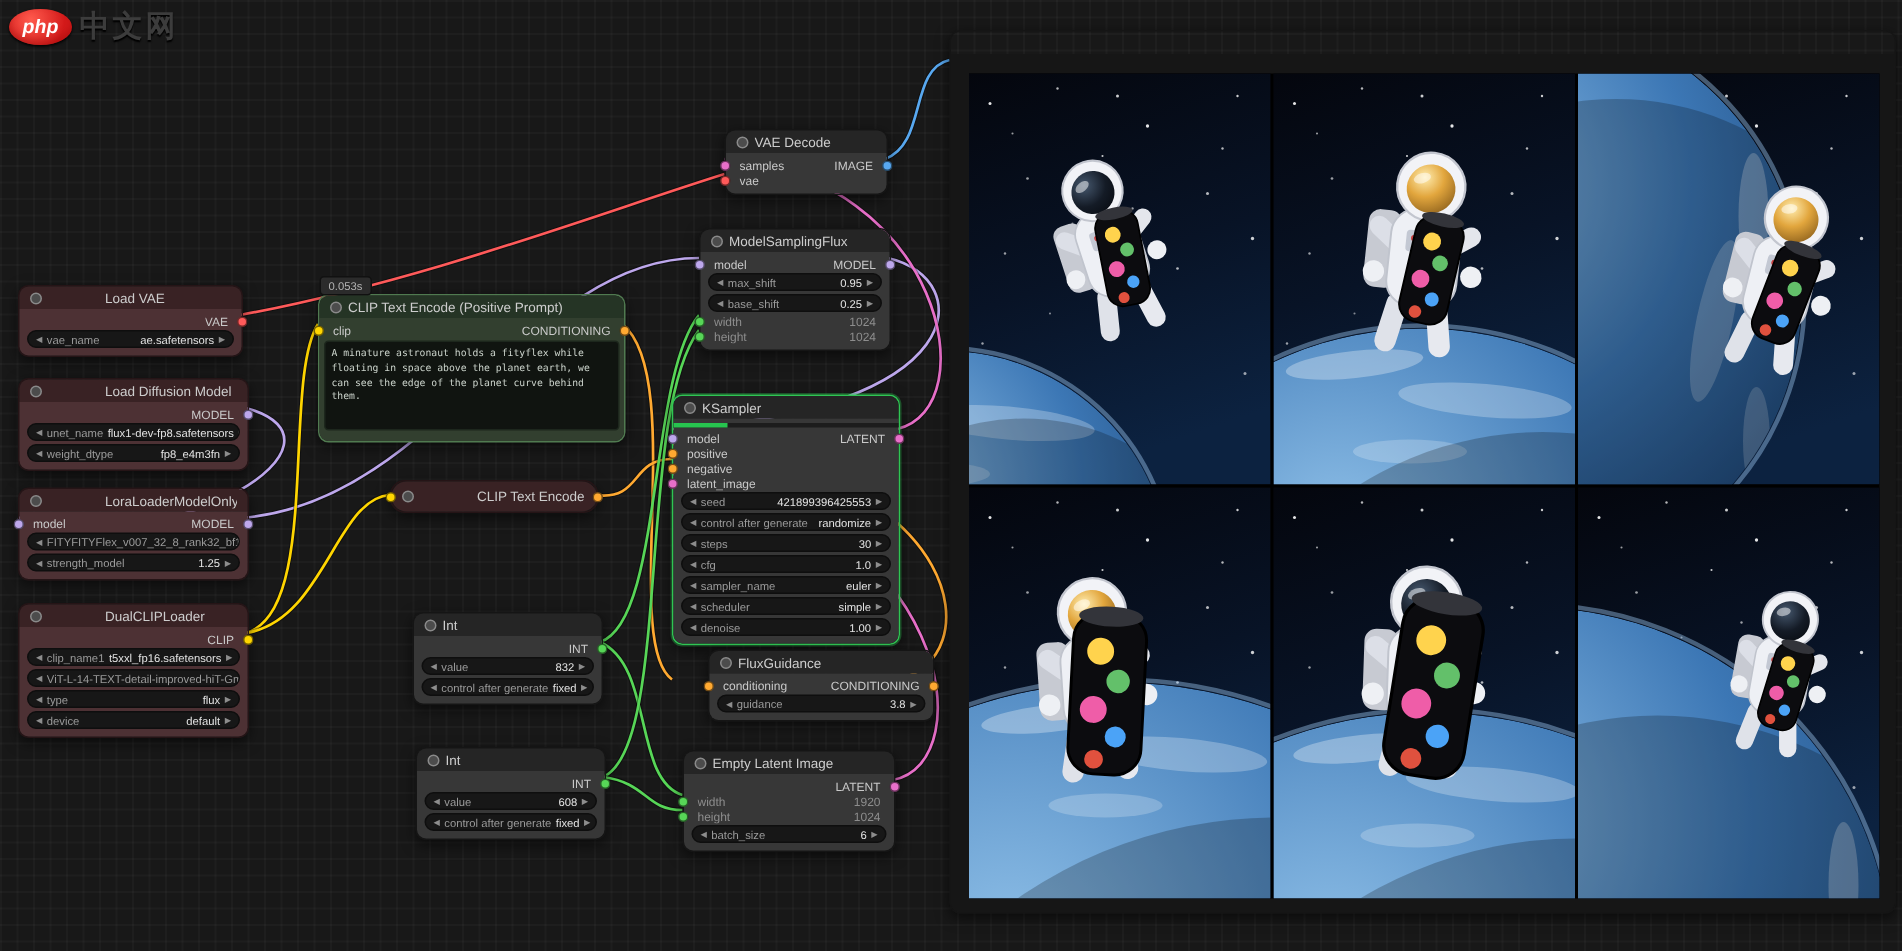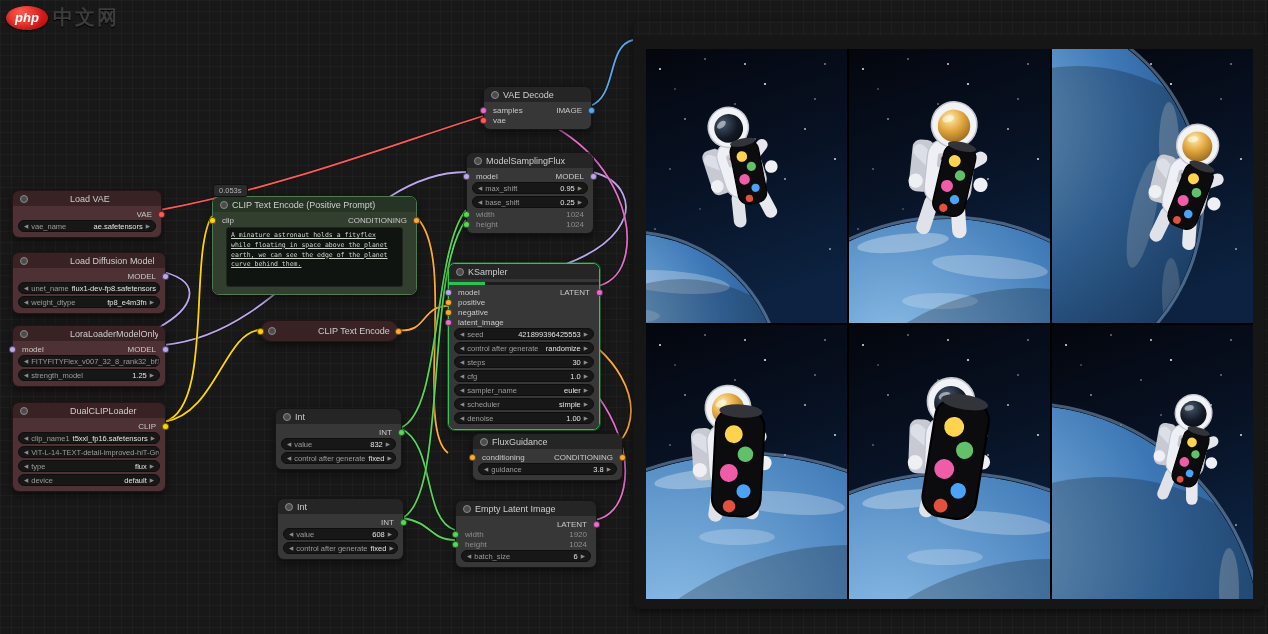--- a/index.html
+++ b/index.html
@@ -37,22 +37,22 @@
   .dot{position:absolute;width:7px;height:7px;border-radius:50%;top:1.5px;border:1px solid rgba(0,0,0,.55);box-sizing:border-box;}
   .dot.l{left:-4px;}.dot.r{right:-4px;}
   .slab{white-space:nowrap;overflow:hidden;}
   .wrow{padding:1px 5px;height:12px;}
   .pill{height:10px;background:#171717;border:1px solid #0e0e0e;border-radius:6px;display:flex;
     align-items:center;padding:0 5px;gap:3px;font-size:7.5px;color:#9b9b9b;overflow:hidden;white-space:nowrap;}
   .pill .val{margin-left:auto;color:#e3e3e3;}
   .arrow{color:#8d8d8d;font-size:5.5px;flex:0 0 auto;}
   .ivrow{position:relative;height:10px;display:flex;justify-content:space-between;align-items:center;
     padding:0 9px;font-size:8px;color:#8d8d8d;}
-  .txt{margin:2px 13px 3px;background:#101410;border:1px solid #1d271d;border-radius:3px;height:52px;
-    padding:3px 4px;font:6.5px/1.5 "DejaVu Sans Mono",monospace;color:#ccd4cc;overflow:hidden;text-decoration:underline;}
+  .txt{margin:2px 3px 3px;background:#101410;border:1px solid #1d271d;border-radius:3px;height:52px;
+    padding:3px 4px;font:6.5px/1.5 "DejaVu Sans Mono",monospace;color:#ccd4cc;overflow:hidden;}
   .prog{height:3px;margin:0 0 2px;background:#1c1c1c;}
   .prog i{display:block;height:100%;width:24%;background:#27c44f;}
   .collapsed{height:20px;border-radius:10px;}
   .collapsed .hdr{height:20px;border-radius:10px;}
   
   .preview .bd{background:#161616;position:absolute;inset:15px 0 0 0;padding:0;}
   .prow{position:relative;height:12px;display:flex;align-items:center;padding:0 10px;font-size:8px;color:#bdbdbd;}
   .pgrid{position:absolute;left:12px;right:10px;top:13px;bottom:9px;display:grid;
     grid-template-columns:repeat(3,1fr);grid-template-rows:1fr 1fr;gap:2px;background:#000;}
   .pcell{overflow:hidden;background:#05070d;}

